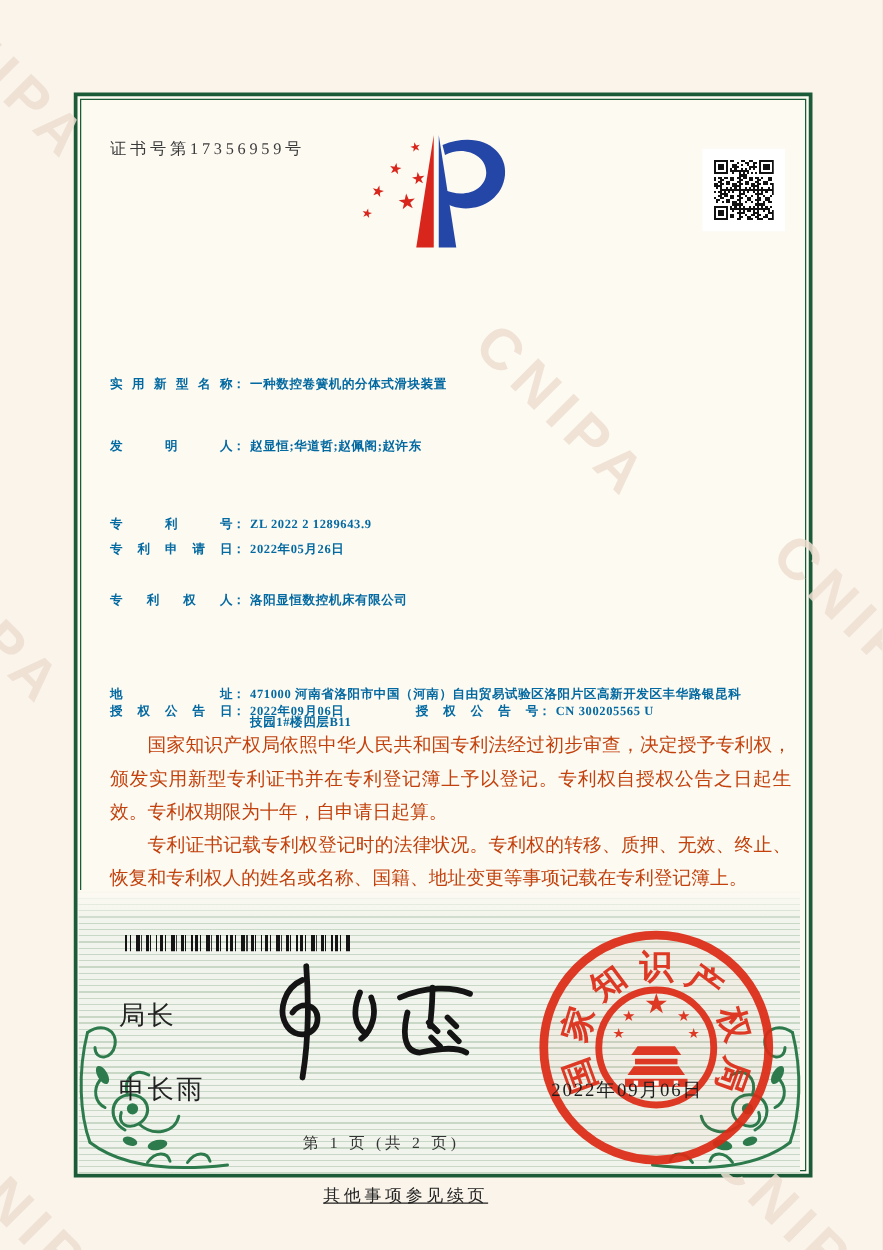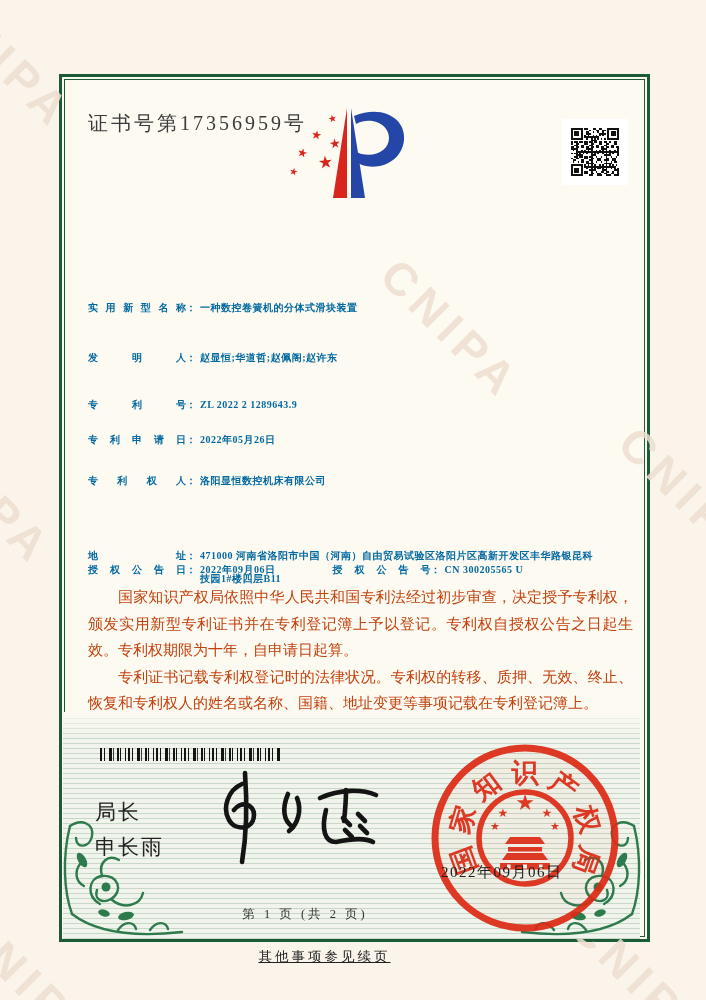--- a/index.html
+++ b/index.html
@@ -28,21 +28,21 @@
     position:absolute; left:59px; top:74px; width:585px; height:862px;
     border:3px solid #1c5b38; background:#fdfaf2; z-index:0;
   }
   .frame::after{
     content:""; position:absolute; inset:2px; border:1px solid #1c5b38;
   }
   .content{position:absolute; inset:0; z-index:2;}
   
   .cert-no{
     position:absolute; left:88px; top:110px;
-    font-size:20px; letter-spacing:3px; color:#3a3a3a;
+    font-size:13px; letter-spacing:3px; color:#3a3a3a;
   }
   .logo{position:absolute; left:284px; top:104px; width:130px; height:102px;}
   .logo .star{
     position:absolute; color:#d8261c;
     font-family:"DejaVu Sans","Liberation Sans",sans-serif; line-height:1;
   }
   .qr-pad{
     position:absolute; left:562px; top:119px; width:66px; height:66px;
     background:#ffffff;
   }
@@ -54,21 +54,21 @@
   
   .row{position:absolute; left:88px; font-size:10px; line-height:23px; color:#0369a1;font-weight:bold;}
   .flabel{
     display:inline-block; width:98px; text-align:justify; text-align-last:justify;
     vertical-align:top;
   }
   .colon{display:inline-block; vertical-align:top;}
   .fvalue{display:inline-block; vertical-align:top; margin-left:4px; letter-spacing:.5px;}
   #row-name  {top:296px;}
   #row-inv   {top:346px;}
-  #row-patno {top:393px;}
+  #row-patno {top:408px;}
   #row-appdt {top:428px;}
   #row-owner {top:469px;}
   #row-addr  {top:508px;margin-top:36px;}
   #row-addr .fvalue{width:402px;}
   #row-grant {top:558px;}
   #row-grant .second{margin-left:57px;}
   
   .paras{
     position:absolute; left:88px; top:584px; width:545px;
     font-size:15px; line-height:26.5px; color:#c2410c; text-align:justify;
@@ -99,21 +99,21 @@
   }
   .ornament{position:absolute; width:132px; height:126px; z-index:2;}
   #orn-left {left:56px; top:816px;}
   #orn-right{left:516px; top:816px; transform:scaleX(-1);}
   .signer{
     position:absolute; left:95px; z-index:3;
     font-family:"Liberation Sans","DejaVu Sans",sans-serif;
     font-size:21px; color:#222; letter-spacing:2px;
   }
   #signer-title{top:798px;}
-  #signer-name{top:833px;}
+  #signer-name{top:857px;}
   .signature{position:absolute; left:196px; top:768px; z-index:3;}
   
   .seal{position:absolute; left:427px; top:740px; width:196px; height:196px; z-index:4; opacity:.92;}
   .seal-char{font-family:"Liberation Serif","DejaVu Serif",serif; font-weight:bold; font-size:27px;}
   .emblem-star{font-family:"DejaVu Sans","Liberation Sans",sans-serif;}
   .seal-date{
     position:absolute; left:441px; top:863px; z-index:5;
     font-size:15px; letter-spacing:1.5px; color:#1c1c1c;
   }
   

